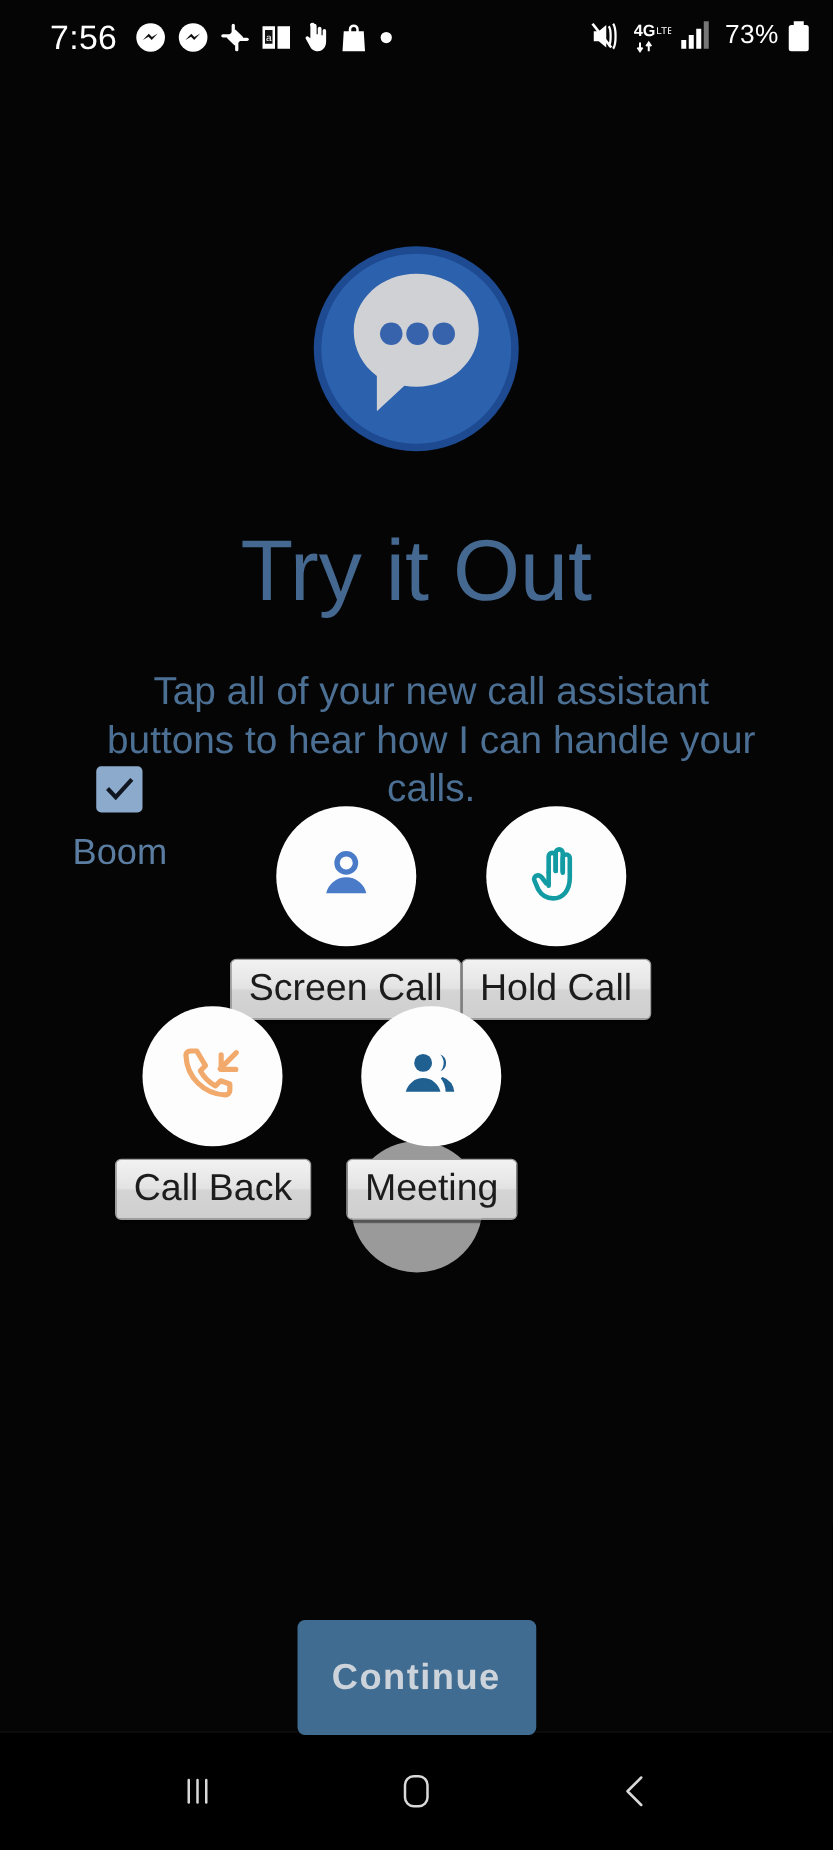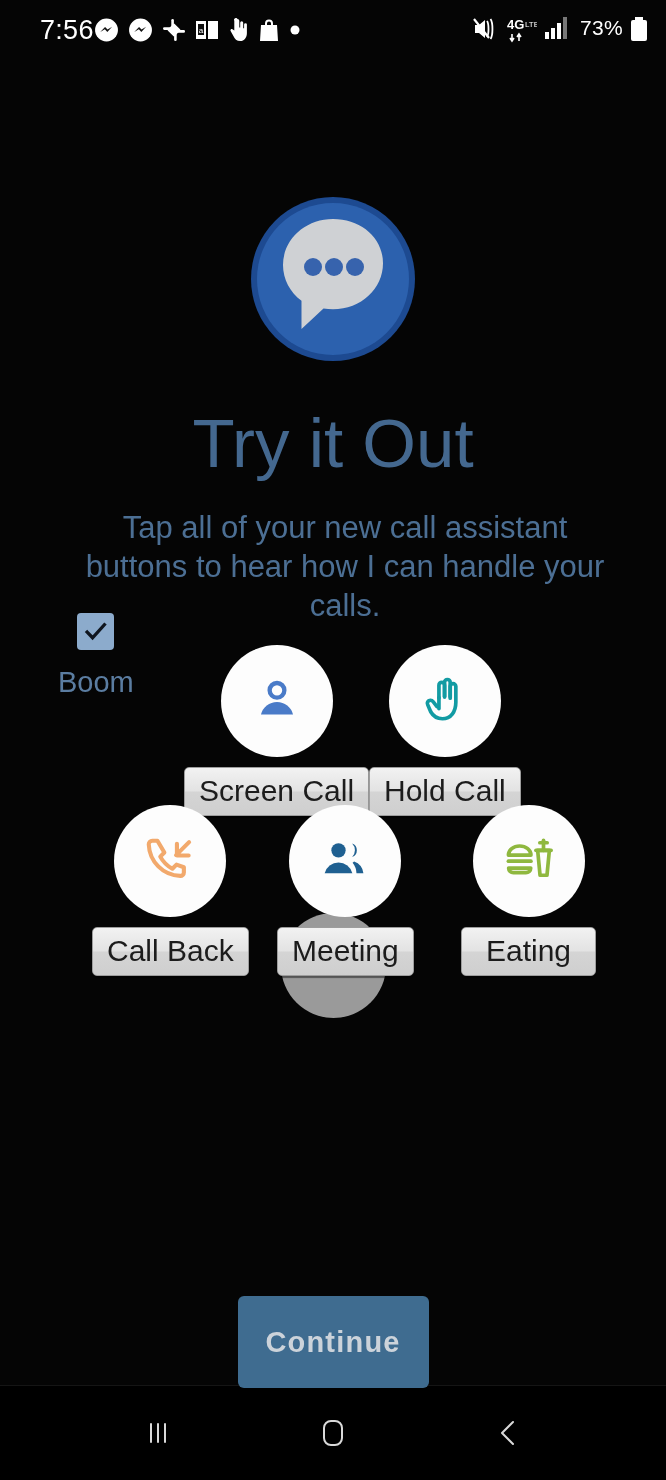--- a/index.html
+++ b/index.html
@@ -19,35 +19,36 @@
   
   .statusbar {
     height: 60px; flex: 0 0 60px;
     display: flex; align-items: center;
     padding: 0 18px 0 40px;
     background: #050505;
     color: #ffffff;
   }
   .sb-time {
     font-size: 27px; letter-spacing: .3px; font-weight: 400;
-    color: #ffffff;  text-align: center;
+    color: #ffffff; margin-right: 14px; text-align: center;
   }
   .sb-left-icons { display: flex; align-items: center; gap: 9px; }
   .sb-spacer { flex: 1 1 auto; }
   .sb-right { display: flex; align-items: flex-start; gap: 7px; }
   .sb-batt-text { font-size: 21px; color: #fff; margin-left: 3px; letter-spacing: .3px;}
   .ico { display: inline-flex; align-items: center; justify-content: center; }
 
   
   .content {
     flex: 1 1 auto;
     position: relative;
     display: flex; flex-direction: column;
     align-items: center;
     background: #050505;
+    gap: 12px;
   }
 
   .logo-wrap { margin-top: 135px; }
 
   .title {
     margin-top: 42px;
     font-size: 69px;
     line-height: 1.0;
     color: #44688f;
     font-weight: 400;
@@ -312,36 +313,20 @@
               <circle cx="9" cy="8" r="3.3"></circle>
               <path d="M2.6 18.6a6.6 6.6 0 0112.8 0z"></path>
               <path d="M15.3 4.9a3.3 3.3 0 010 6.2 4.4 4.4 0 000-6.2z"></path>
               <path d="M16.2 13.2a6.6 6.6 0 014.3 5.4h-3.2a8 8 0 00-1.8-4.9z"></path>
             </svg>
           </span>
         </span>
         <span class="btn-label">Meeting</span>
       </div>
 
-      <div class="cell cell-eating">
-        <span class="circle-btn">
-          <span>
-            <svg width="52" height="52" viewBox="0 0 24 24" fill="none" stroke="#8fb83f" stroke-width="1.7" stroke-linecap="round" stroke-linejoin="round">
-              <path d="M2.5 10.2c0-2.3 2.3-4.2 5.2-4.2s5.2 1.9 5.2 4.2z"></path>
-              <path d="M2.5 13h10.4"></path>
-              <path d="M2.6 16.2h10.2c0 1.2-1 2.1-2.2 2.1H4.8c-1.2 0-2.2-.9-2.2-2.1z"></path>
-              <path d="M16 8h5.4l-1.1 11.5h-3.2L16 8z"></path>
-              <path d="M15.2 8h7"></path>
-              <path d="M18.7 8V3.4"></path>
-              <path d="M17 4.5h3.4"></path>
-            </svg>
-          </span>
-        </span>
-        <span class="btn-label">Eating</span>
-      </div>
     </div>
 
     <div class="continue-wrap">
       <button class="continue-btn">Continue</button>
     </div>
 
   </div>
 
   <div class="navbar">
     <span class="nav-item">

